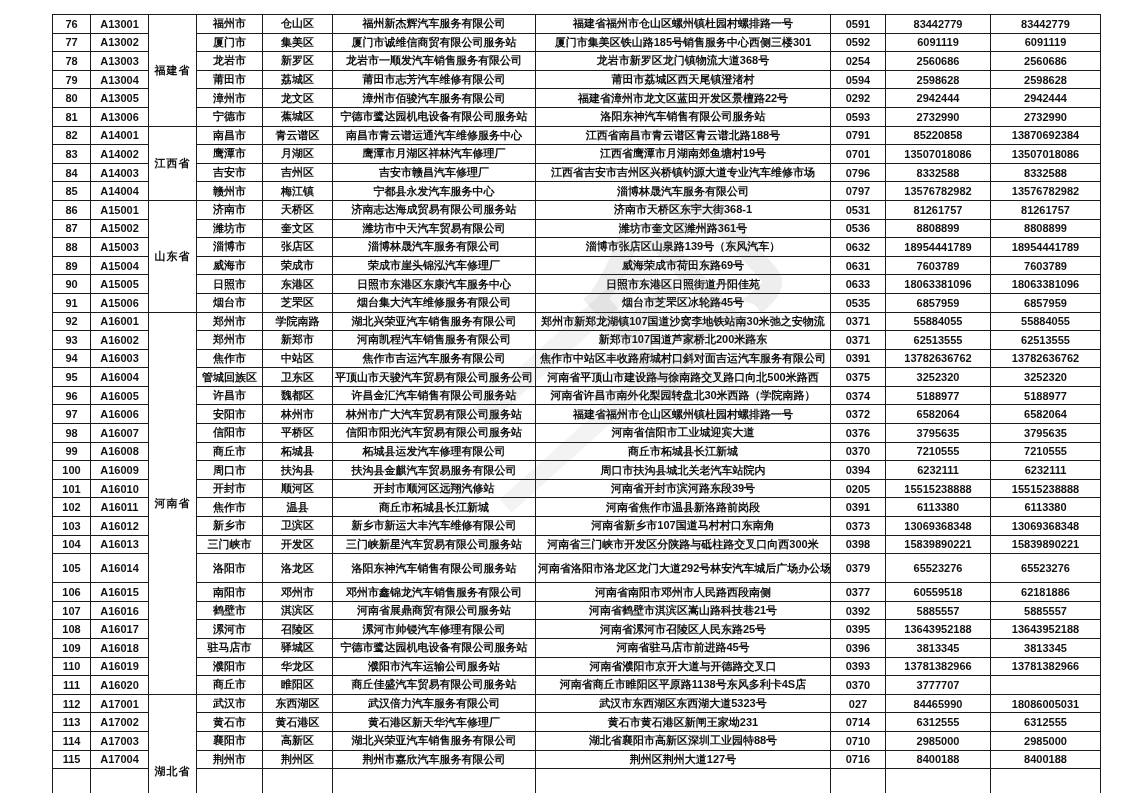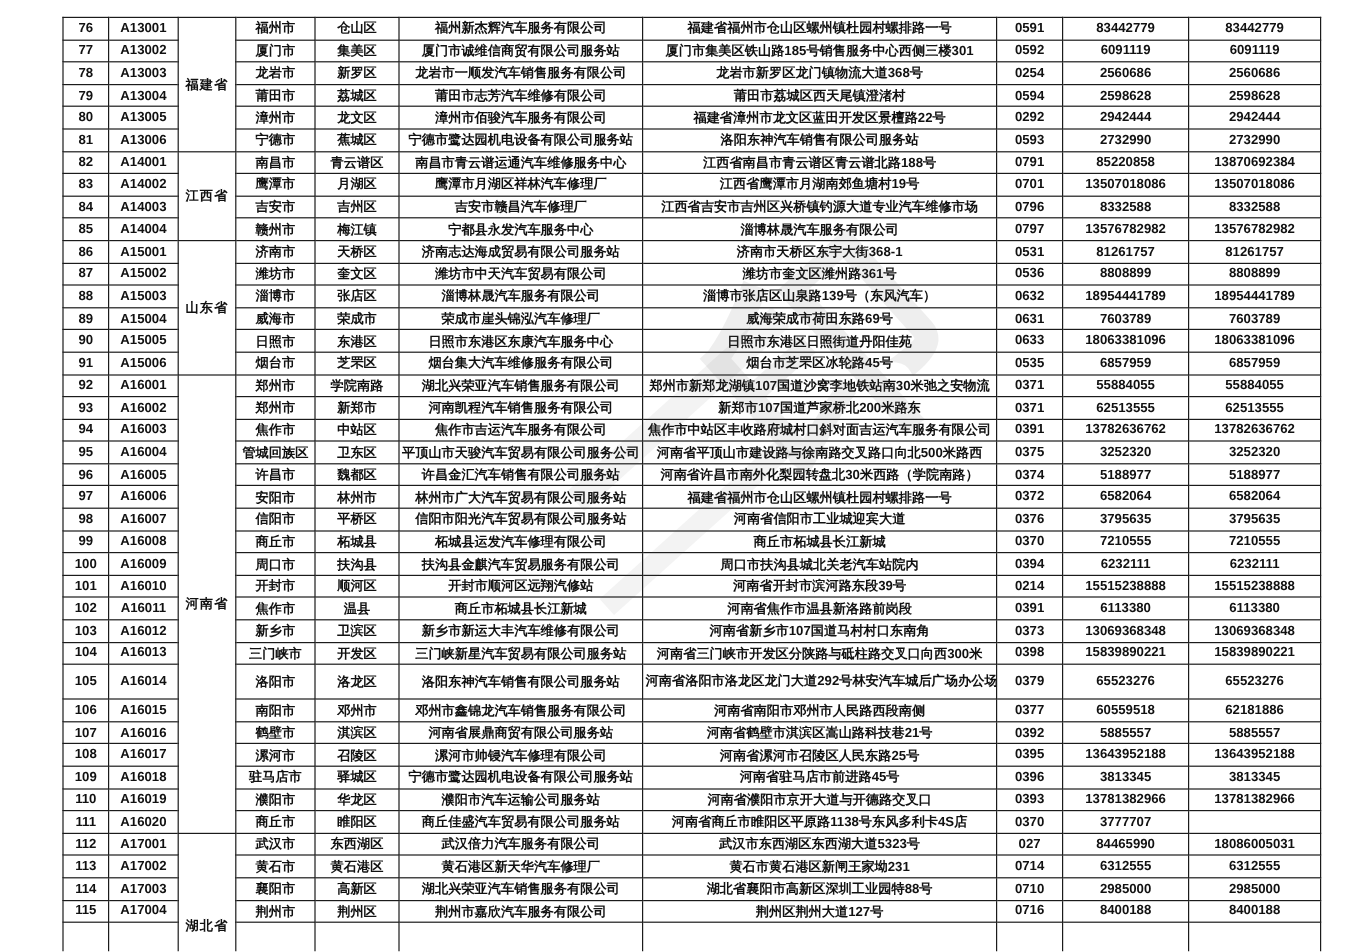--- a/index.html
+++ b/index.html
@@ -325,21 +325,21 @@
           <td>6232111</td>
           <td>6232111</td>
         </tr>
         <tr>
           <td>101</td>
           <td>A16010</td>
           <td>开封市</td>
           <td>顺河区</td>
           <td class="l">开封市顺河区远翔汽修站</td>
           <td class="l">河南省开封市滨河路东段39号</td>
-          <td>0214</td>
+          <td>0205</td>
           <td>15515238888</td>
           <td>15515238888</td>
         </tr>
         <tr>
           <td>102</td>
           <td>A16011</td>
           <td>焦作市</td>
           <td>温县</td>
           <td class="l">商丘市柘城县长江新城</td>
           <td class="l">河南省焦作市温县新洛路前岗段</td>

